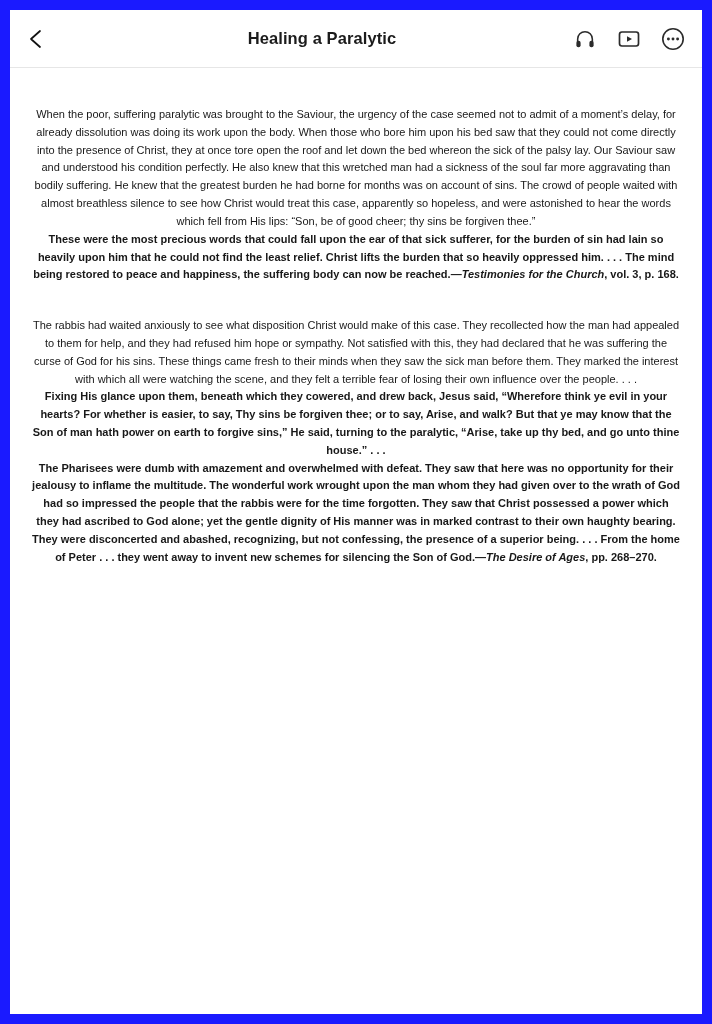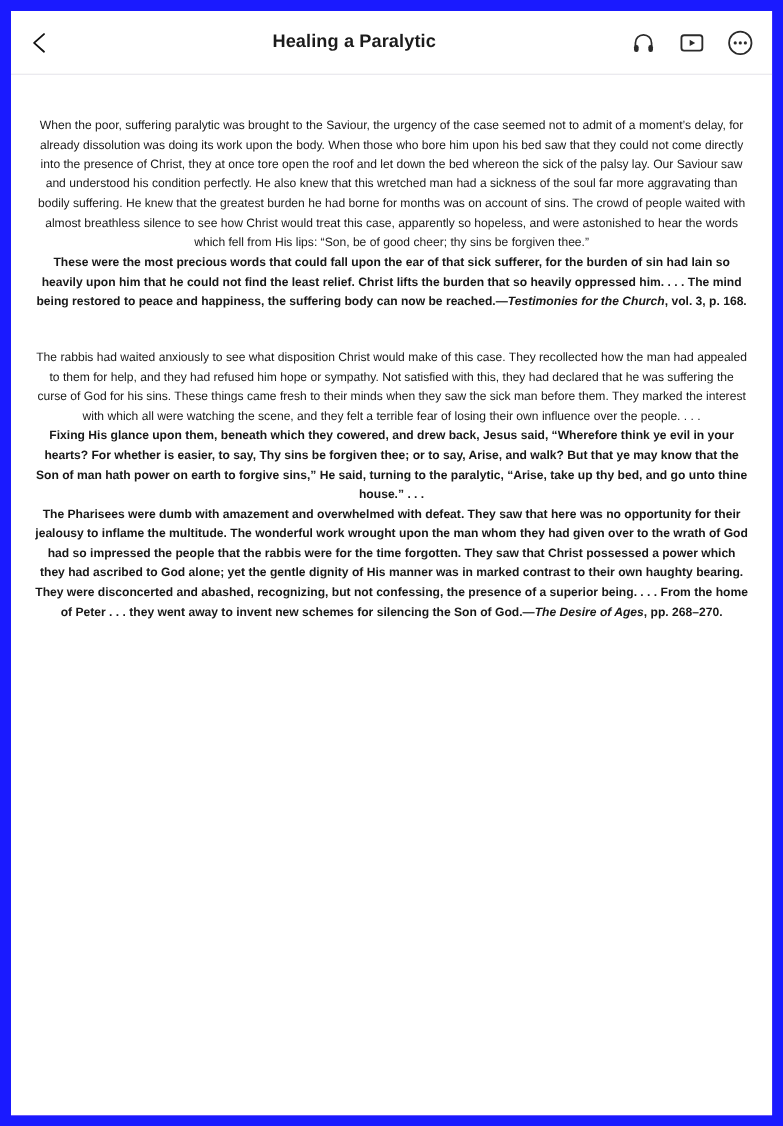--- a/index.html
+++ b/index.html
@@ -15,21 +15,21 @@
     position: relative;
     width: 712px;
     height: 1024px;
     background: #1a1aff;
     padding: 10px 10px 10px 10px;
   }
   .app {
     position: relative;
     width: 692px;
     height: 1004px;
-    background: #8b5cf6;
+    background: #a21caf;
     overflow: hidden;
     display: flex;
     flex-direction: column;
   }
   
   .header {
     position: relative;
     height: 58px;
     min-height: 58px;
     background: #ffffff;

